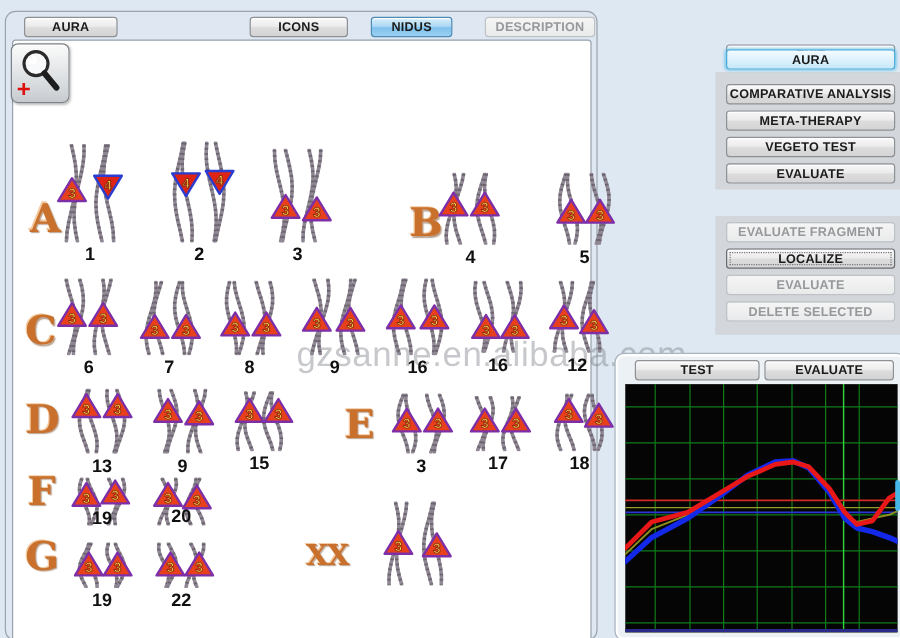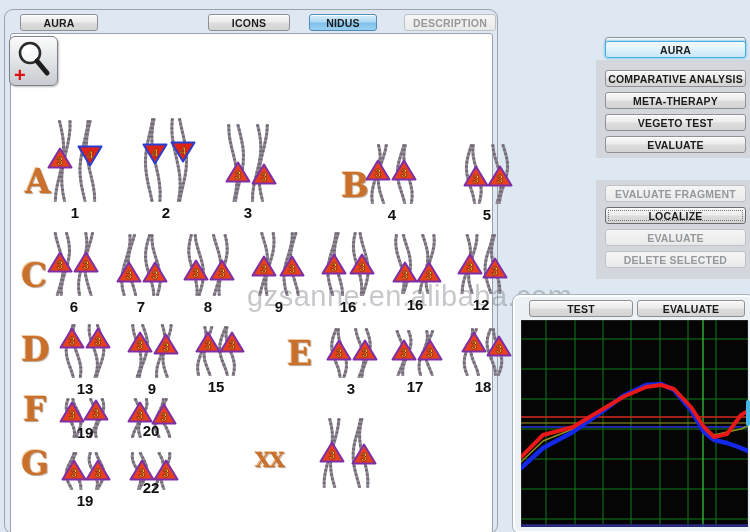--- a/index.html
+++ b/index.html
@@ -34,21 +34,21 @@
   .rbtn{left:605px;width:141px;}
   
   #magnifier-btn{left:9px;top:36px;width:47px;height:48px;border:1px solid #7c8288;
     border-radius:6px;background:linear-gradient(#fbfbfb,#dfe2e5 55%,#c7cbcf);
     box-shadow:inset 0 1px 0 #fff,1px 1px 2px rgba(0,0,0,.25);}
   #magnifier-plus{position:absolute;left:4px;bottom:0px;font-size:20px;font-weight:700;
     color:#dd1010;line-height:20px;}
   
   .group-label{position:absolute;font-family:"DejaVu Serif",serif;font-weight:700;
     font-size:33px;color:#c8702c;text-shadow:1px 1px 1px rgba(100,45,0,.45), -1px -1px 0 #f2c9a0;}
-  .group-label.small{font-size:20px;letter-spacing:-1px;}
+  .group-label.small{font-size:24px;letter-spacing:-1px;}
   .pair{position:absolute;}
   .pair-num{position:absolute;left:0;width:100%;text-align:center;
     font-size:15px;font-weight:700;color:#101010;}
   .marker{position:absolute;width:26px;height:24px;}
   #watermark{left:236px;top:246px;font-size:29px;font-weight:400;
     color:rgba(118,124,130,.42);letter-spacing:.5px;white-space:nowrap;}
   
   #spectrum-chart{left:521px;top:320px;}
   #scroll-thumb{left:746px;top:400px;width:4px;height:26px;background:#45b8e8;border-radius:2px;}
 </style>
@@ -416,21 +416,21 @@
         <polyline points="34.0,1.0 35.9,4.6 37.4,8.2 38.3,11.8 38.4,15.4 37.5,19.0 36.1,22.6 34.2,26.2 32.3,29.8 30.9,33.4 30.1,37.0" fill="none" stroke="#8f8793" stroke-width="3" stroke-linecap="round" stroke-linejoin="round"></polyline>
         <polyline points="34.0,1.0 35.9,4.6 37.4,8.2 38.3,11.8 38.4,15.4 37.5,19.0 36.1,22.6 34.2,26.2 32.3,29.8 30.9,33.4 30.1,37.0" fill="none" stroke="#4e4550" stroke-width="3" stroke-dasharray="1.5 2.8" opacity="0.55"></polyline>
         <polyline points="44.7,1.0 44.8,4.6 44.0,8.2 42.6,11.8 40.7,15.4 38.8,19.0 37.3,22.6 36.5,26.2 36.6,29.8 37.5,33.4 39.0,37.0" fill="none" stroke="#8f8793" stroke-width="3" stroke-linecap="round" stroke-linejoin="round"></polyline>
         <polyline points="44.7,1.0 44.8,4.6 44.0,8.2 42.6,11.8 40.7,15.4 38.8,19.0 37.3,22.6 36.5,26.2 36.6,29.8 37.5,33.4 39.0,37.0" fill="none" stroke="#4e4550" stroke-width="3" stroke-dasharray="1.5 2.8" opacity="0.55"></polyline>
       </svg><div class="marker" style="left: 4px; top: 6px;"><svg width="26" height="24" viewBox="0 0 26 24">
           <polygon points="13,2.5 24.5,21.5 1.5,21.5" fill="#e8401a" stroke="#7d2fa8" stroke-width="2" stroke-linejoin="round"></polygon>
           <text x="13" y="19" text-anchor="middle" font-size="11.5" font-weight="bold" fill="#ffe14d" stroke="#8a2a10" stroke-width="0.8" font-family="Liberation Sans, sans-serif">3</text>
         </svg></div><div class="marker" style="left: 28px; top: 6px;"><svg width="26" height="24" viewBox="0 0 26 24">
           <polygon points="13,2.5 24.5,21.5 1.5,21.5" fill="#e8401a" stroke="#7d2fa8" stroke-width="2" stroke-linejoin="round"></polygon>
           <text x="13" y="19" text-anchor="middle" font-size="11.5" font-weight="bold" fill="#ffe14d" stroke="#8a2a10" stroke-width="0.8" font-family="Liberation Sans, sans-serif">3</text>
-        </svg></div><div class="pair-num" style="top: 27px;">22</div></div>
+        </svg></div><div class="pair-num" style="top: 40px;">22</div></div>
     <div class="pair" style="left: 302px; top: 384px; width: 66px; height: 92px;"><svg width="66" height="70">
         <polyline points="16.7,1.0 18.3,7.8 19.3,14.6 19.4,21.4 18.7,28.2 17.3,35.0 15.5,41.8 13.6,48.6 12.1,55.4 11.2,62.2 11.2,69.0" fill="none" stroke="#8f8793" stroke-width="3" stroke-linecap="round" stroke-linejoin="round"></polyline>
         <polyline points="16.7,1.0 18.3,7.8 19.3,14.6 19.4,21.4 18.7,28.2 17.3,35.0 15.5,41.8 13.6,48.6 12.1,55.4 11.2,62.2 11.2,69.0" fill="none" stroke="#4e4550" stroke-width="3" stroke-dasharray="1.5 2.8" opacity="0.55"></polyline>
         <polyline points="25.9,1.0 25.2,7.8 23.8,14.6 22.0,21.4 20.1,28.2 18.5,35.0 17.6,41.8 17.6,48.6 18.3,55.4 19.8,62.2 21.7,69.0" fill="none" stroke="#8f8793" stroke-width="3" stroke-linecap="round" stroke-linejoin="round"></polyline>
         <polyline points="25.9,1.0 25.2,7.8 23.8,14.6 22.0,21.4 20.1,28.2 18.5,35.0 17.6,41.8 17.6,48.6 18.3,55.4 19.8,62.2 21.7,69.0" fill="none" stroke="#4e4550" stroke-width="3" stroke-dasharray="1.5 2.8" opacity="0.55"></polyline>
         <polyline points="47.6,1.0 46.1,7.8 44.3,14.6 42.4,21.4 40.9,28.2 40.2,35.0 40.3,41.8 41.2,48.6 42.8,55.4 44.7,62.2 46.5,69.0" fill="none" stroke="#8f8793" stroke-width="3" stroke-linecap="round" stroke-linejoin="round"></polyline>
         <polyline points="47.6,1.0 46.1,7.8 44.3,14.6 42.4,21.4 40.9,28.2 40.2,35.0 40.3,41.8 41.2,48.6 42.8,55.4 44.7,62.2 46.5,69.0" fill="none" stroke="#4e4550" stroke-width="3" stroke-dasharray="1.5 2.8" opacity="0.55"></polyline>
         <polyline points="48.9,1.0 47.4,7.8 46.6,14.6 46.7,21.4 47.5,28.2 49.1,35.0 51.0,41.8 52.8,48.6 54.2,55.4 54.9,62.2 54.7,69.0" fill="none" stroke="#8f8793" stroke-width="3" stroke-linecap="round" stroke-linejoin="round"></polyline>
         <polyline points="48.9,1.0 47.4,7.8 46.6,14.6 46.7,21.4 47.5,28.2 49.1,35.0 51.0,41.8 52.8,48.6 54.2,55.4 54.9,62.2 54.7,69.0" fill="none" stroke="#4e4550" stroke-width="3" stroke-dasharray="1.5 2.8" opacity="0.55"></polyline>
       </svg><div class="marker" style="left: 6px; top: 22px;"><svg width="26" height="24" viewBox="0 0 26 24">

